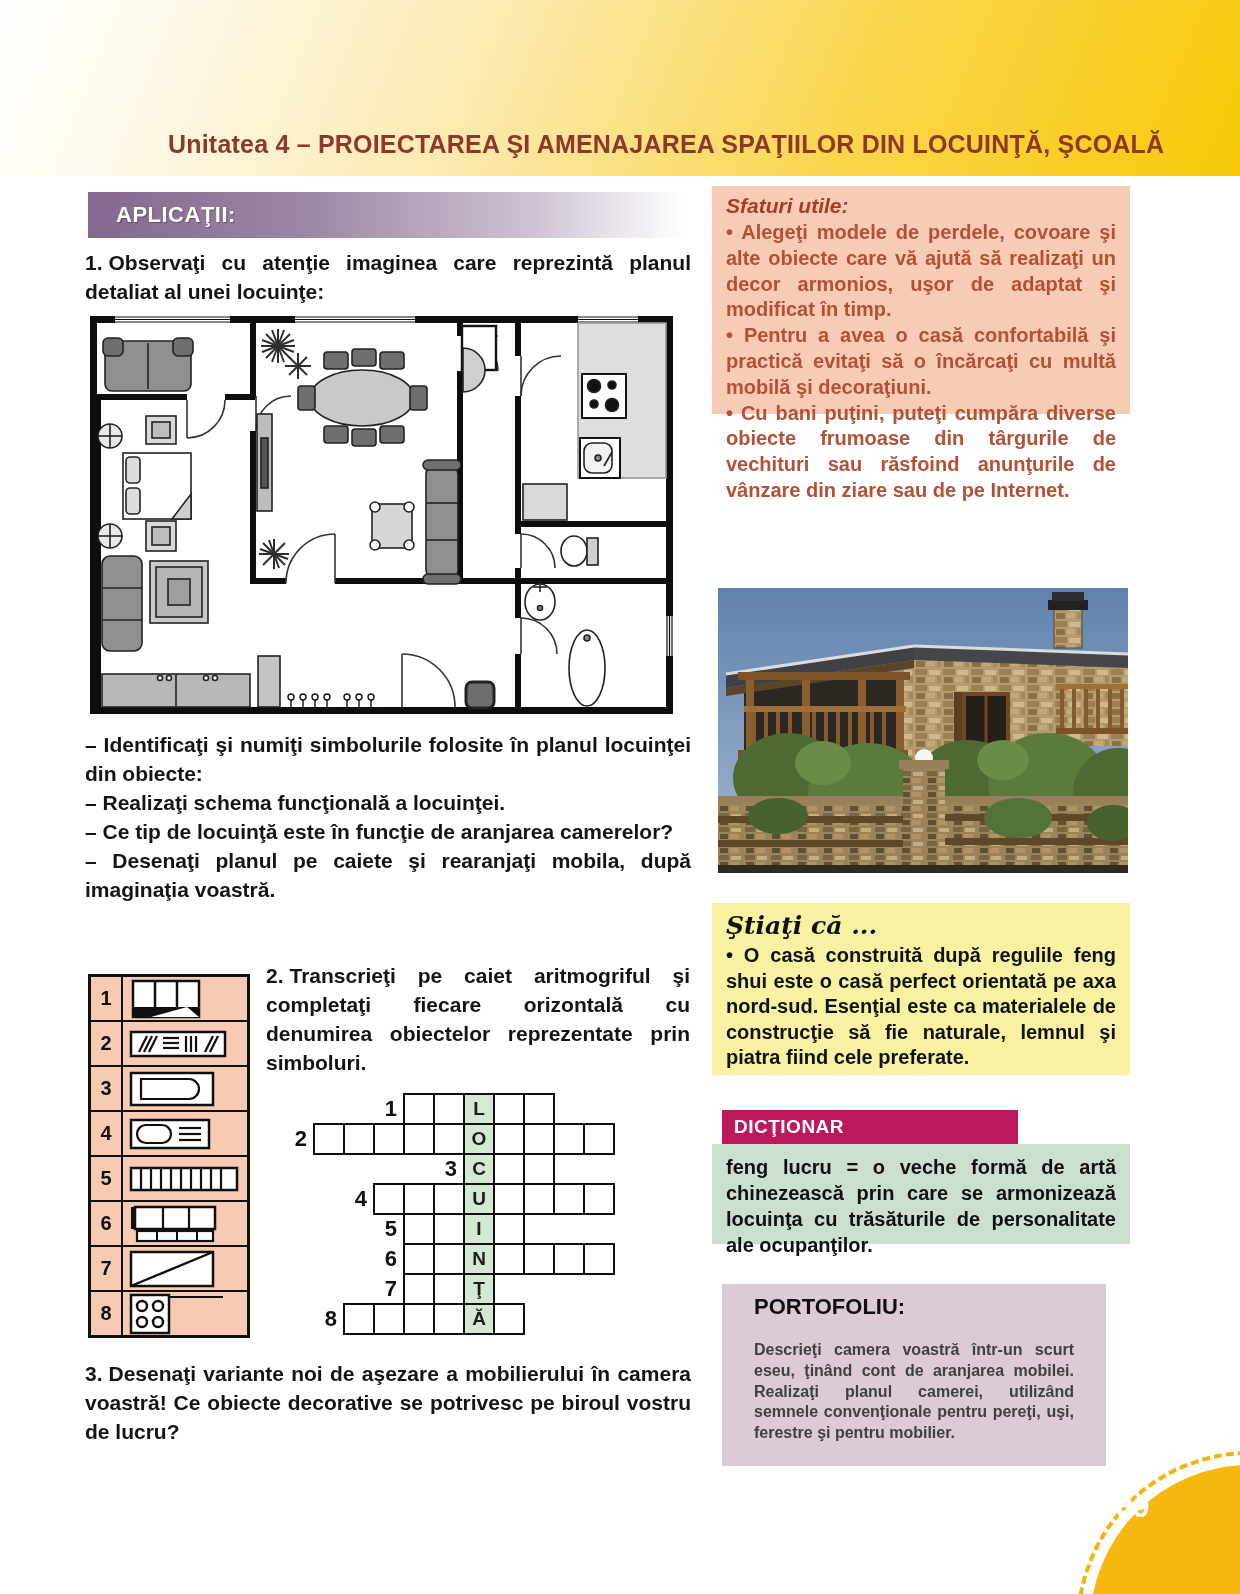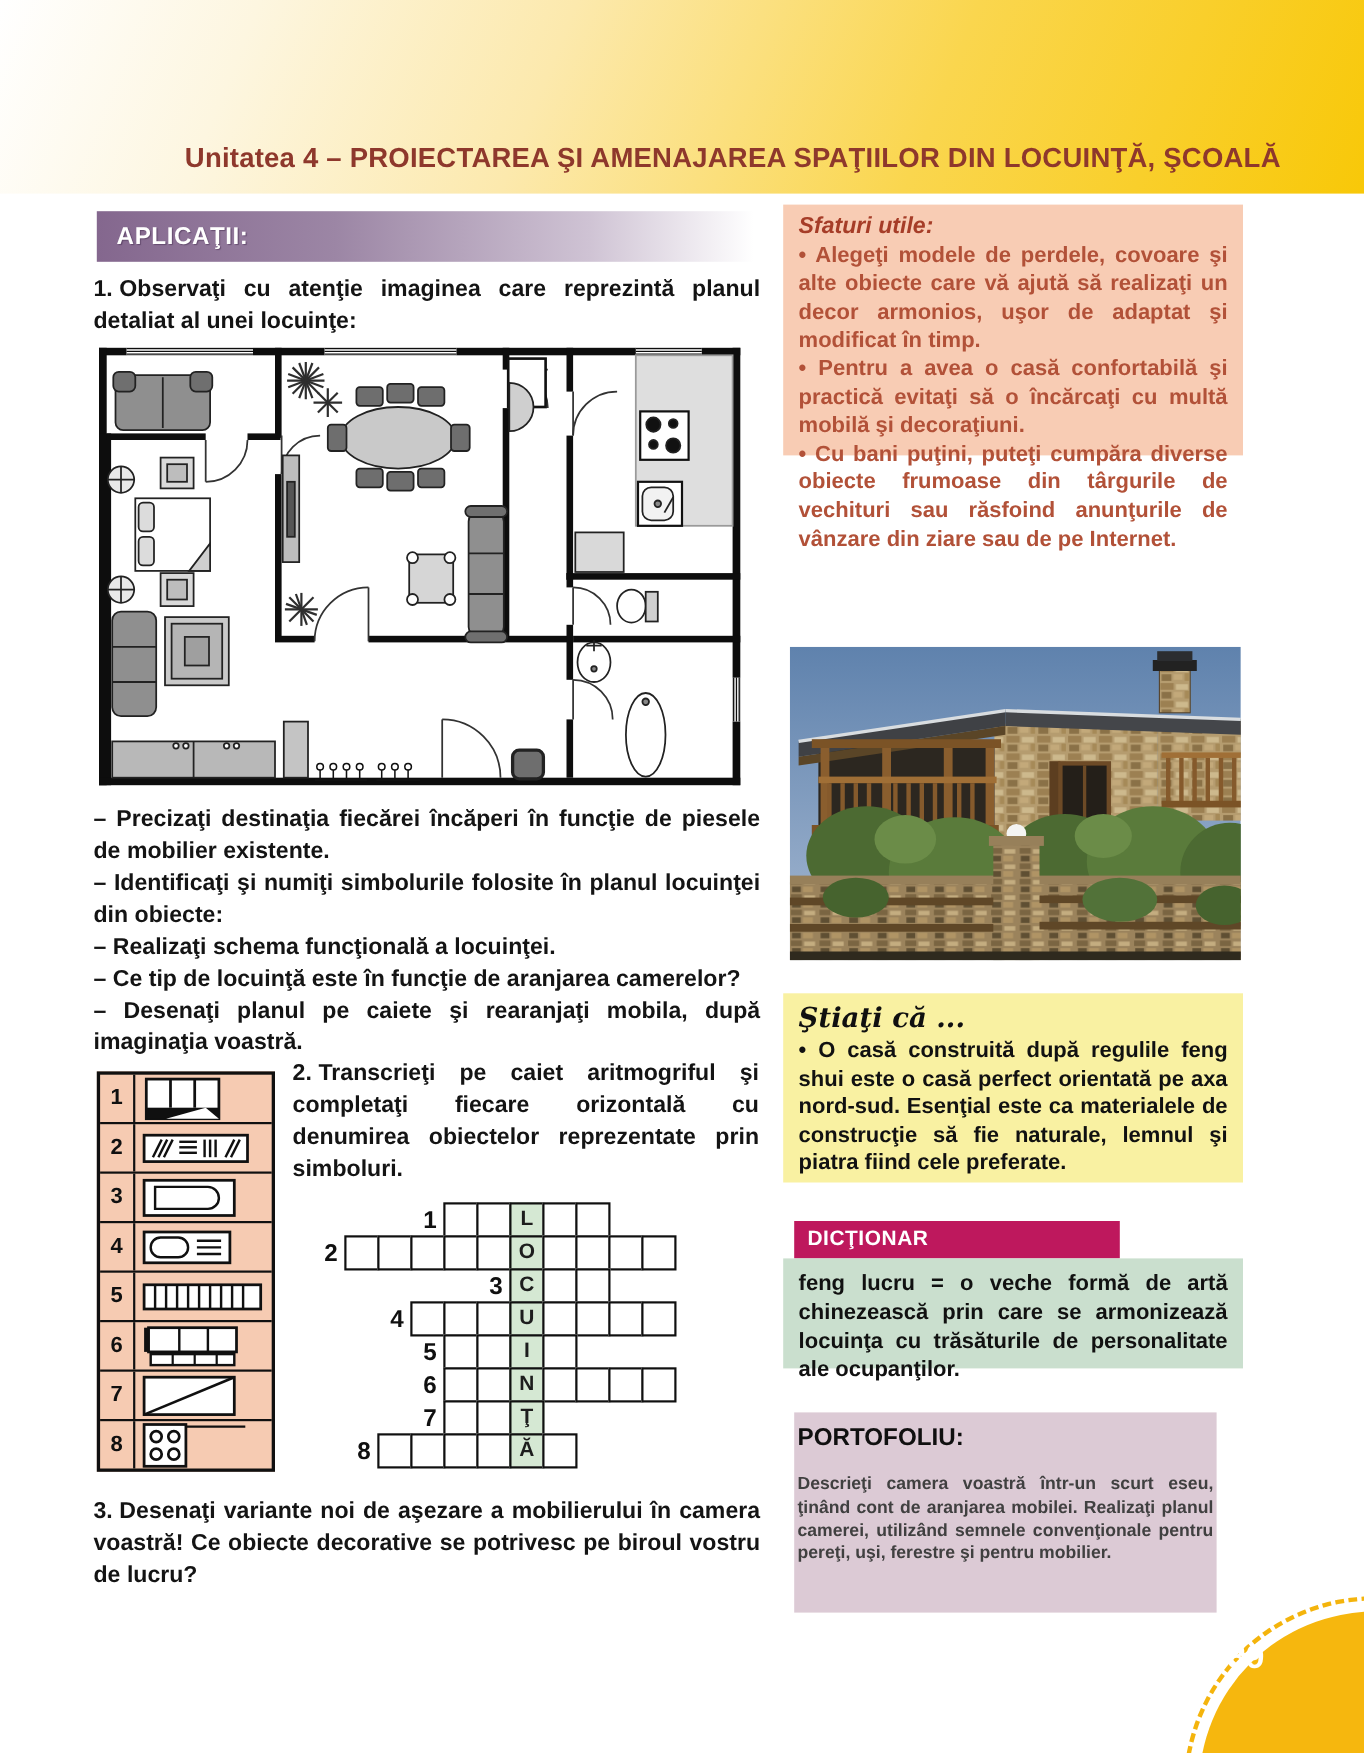--- a/index.html
+++ b/index.html
@@ -9,21 +9,21 @@
 
   
   .header-band{left:0;top:0;width:1240px;height:176px;
      background:linear-gradient(112deg,#ffffff 0%,#fdf6e0 18%,#fce9ad 40%,#fad64e 68%,#f8c808 100%);}
   .header-title{left:168px;top:130px;font-size:25px;font-weight:bold;color:#8e382c;letter-spacing:.2px;}
 
   
   .badge{left:88px;top:192px;width:622px;height:46px;
      background:linear-gradient(to right,#84678e 0%,#9c86a5 35%,#cfc3d4 72%,#ffffff 96%);
      display:flex;align-items:center;}
-  .badge span{color:#fff;font-weight:bold;font-size:22px;padding-left:18px;letter-spacing:.5px;
+  .badge span{color:#fff;font-weight:bold;font-size:22px;padding-left:28px;letter-spacing:.5px;
      text-shadow:1px 1px 1px rgba(80,55,90,.65);}
 
   .para{font-size:21px;line-height:1.38;color:#141414;text-align:justify;font-weight:600;}
   .t-num{font-weight:bold;margin-right:6px;}
 
   #task1{left:85px;top:249px;width:606px;}
   #floorplan{left:90px;top:316px;}
   #subtasks{left:85px;top:731px;width:606px;}
 
   
@@ -59,21 +59,21 @@
   .know p{font-size:20px;font-weight:600;line-height:1.28;text-align:justify;margin:3px 0 0;color:#111;}
 
   .dict-head{left:722px;top:1110px;width:296px;height:34px;background:#be185d;color:#fff;
      font-weight:bold;font-size:19px;display:flex;align-items:center;padding-left:12px;
      letter-spacing:.5px;box-sizing:border-box;}
   .dict-body{left:712px;top:1144px;width:418px;height:100px;background:#cadfce;
      padding:10px 14px;box-sizing:border-box;font-size:20px;font-weight:600;line-height:1.3;
      text-align:justify;color:#111;}
 
   .portfolio{left:722px;top:1284px;width:384px;height:182px;background:#dccad5;
-     padding:10px 3px;box-sizing:border-box;}
+     padding:10px 32px;box-sizing:border-box;}
   .portfolio-title{font-weight:bold;font-size:22px;color:#101010;}
   .portfolio p{font-size:16px;font-weight:600;line-height:1.3;text-align:justify;margin:20px 0 0;color:#404040;}
 
   
   .corner-ring{left:1076px;top:1451px;width:348px;height:348px;border:4px dashed #f4b40c;
      border-radius:50%;box-sizing:border-box;}
   .corner-circle{left:1090px;top:1465px;width:320px;height:320px;background:#f6b70e;border-radius:50%;}
   .page-num{left:1116px;top:1490px;color:#fff;font-weight:bold;font-size:30px;}
 </style>
 </head>
@@ -292,21 +292,20 @@
           <line x1="257" y1="384" x2="257" y2="393"></line>
         <circle cx="269" cy="381" r="3"></circle>
           <line x1="269" y1="384" x2="269" y2="393"></line>
         <circle cx="281" cy="381" r="3"></circle>
           <line x1="281" y1="384" x2="281" y2="393"></line>
       </g>
     </g>
   </svg>
 
   <div class="abs" id="subtasks">
-      <div class="para">– Precizaţi destinaţia fiecărei încăperi în funcţie de piesele de mobilier existente.</div>
       <div class="para">– Identificaţi şi numiţi simbolurile folosite în planul locuinţei din obiecte:</div>
       <div class="para">– Realizaţi schema funcţională a locuinţei.</div>
       <div class="para">– Ce tip de locuinţă este în funcţie de aranjarea camerelor?</div>
       <div class="para">– Desenaţi planul pe caiete şi rearanjaţi mobila, după imaginaţia voastră.</div>
     </div>
 
   <div class="abs" id="symtable">
       <div class="sym-row">
         <div class="sym-num">1</div>
         <div class="sym-art">

